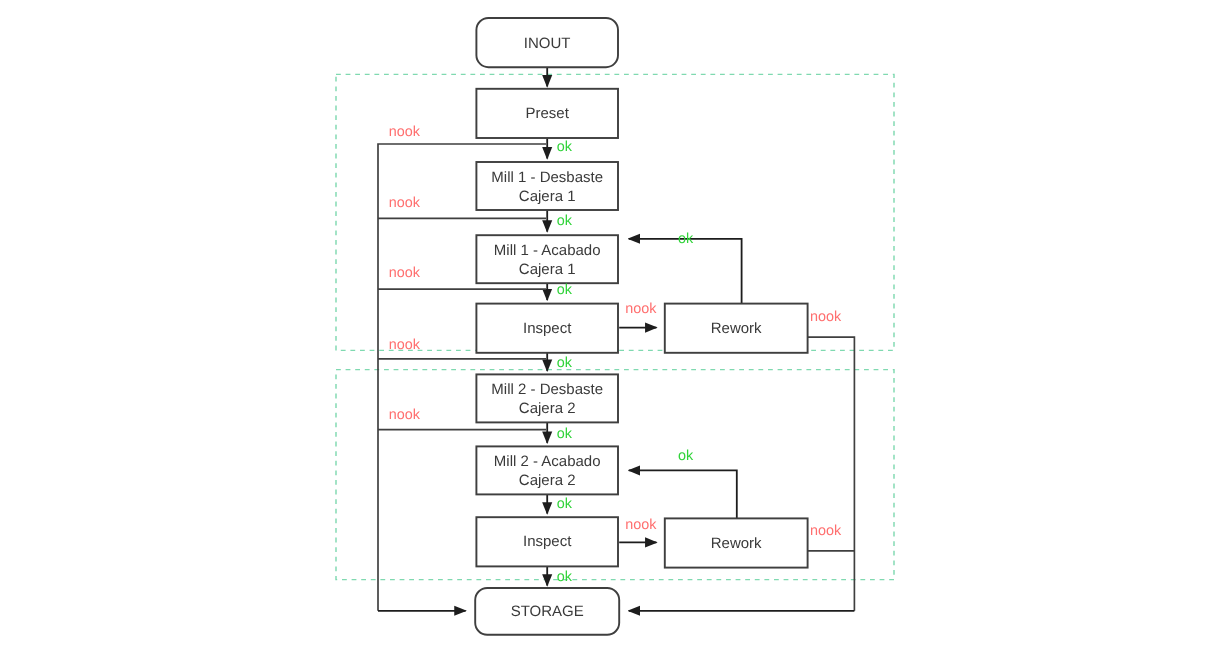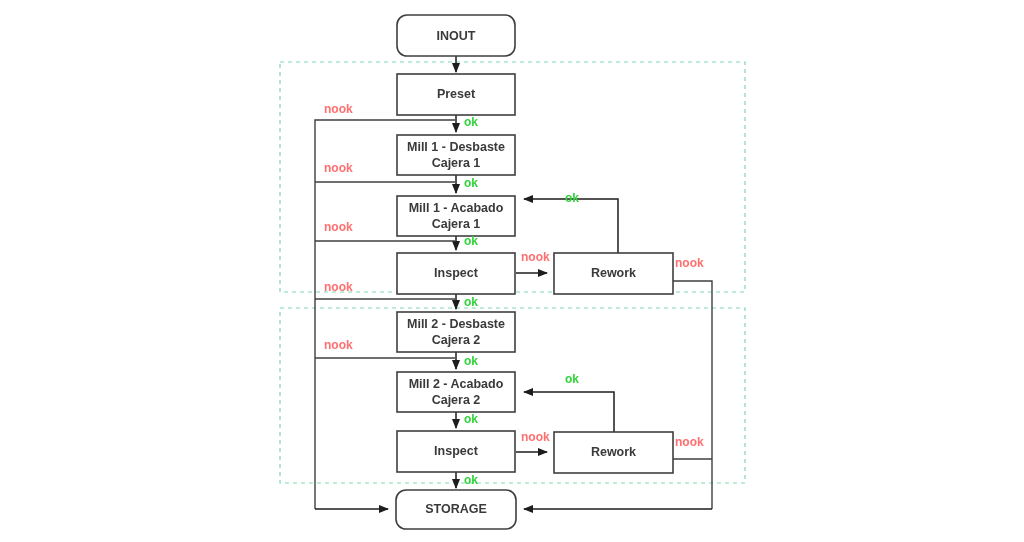--- a/index.html
+++ b/index.html
@@ -9,21 +9,20 @@
   }
   body {
     font-family: "Liberation Sans", sans-serif;
   }
   #canvas {
     position: relative;
     width: 1024px;
     height: 542px;
     background: #ffffff;
     overflow: hidden;
-    font-weight: bold;
   }
   #diagram-svg {
     position: absolute;
     left: 0;
     top: 0;
     width: 1024px;
     height: 542px;
   }
   .node-box {
     fill: #ffffff;

